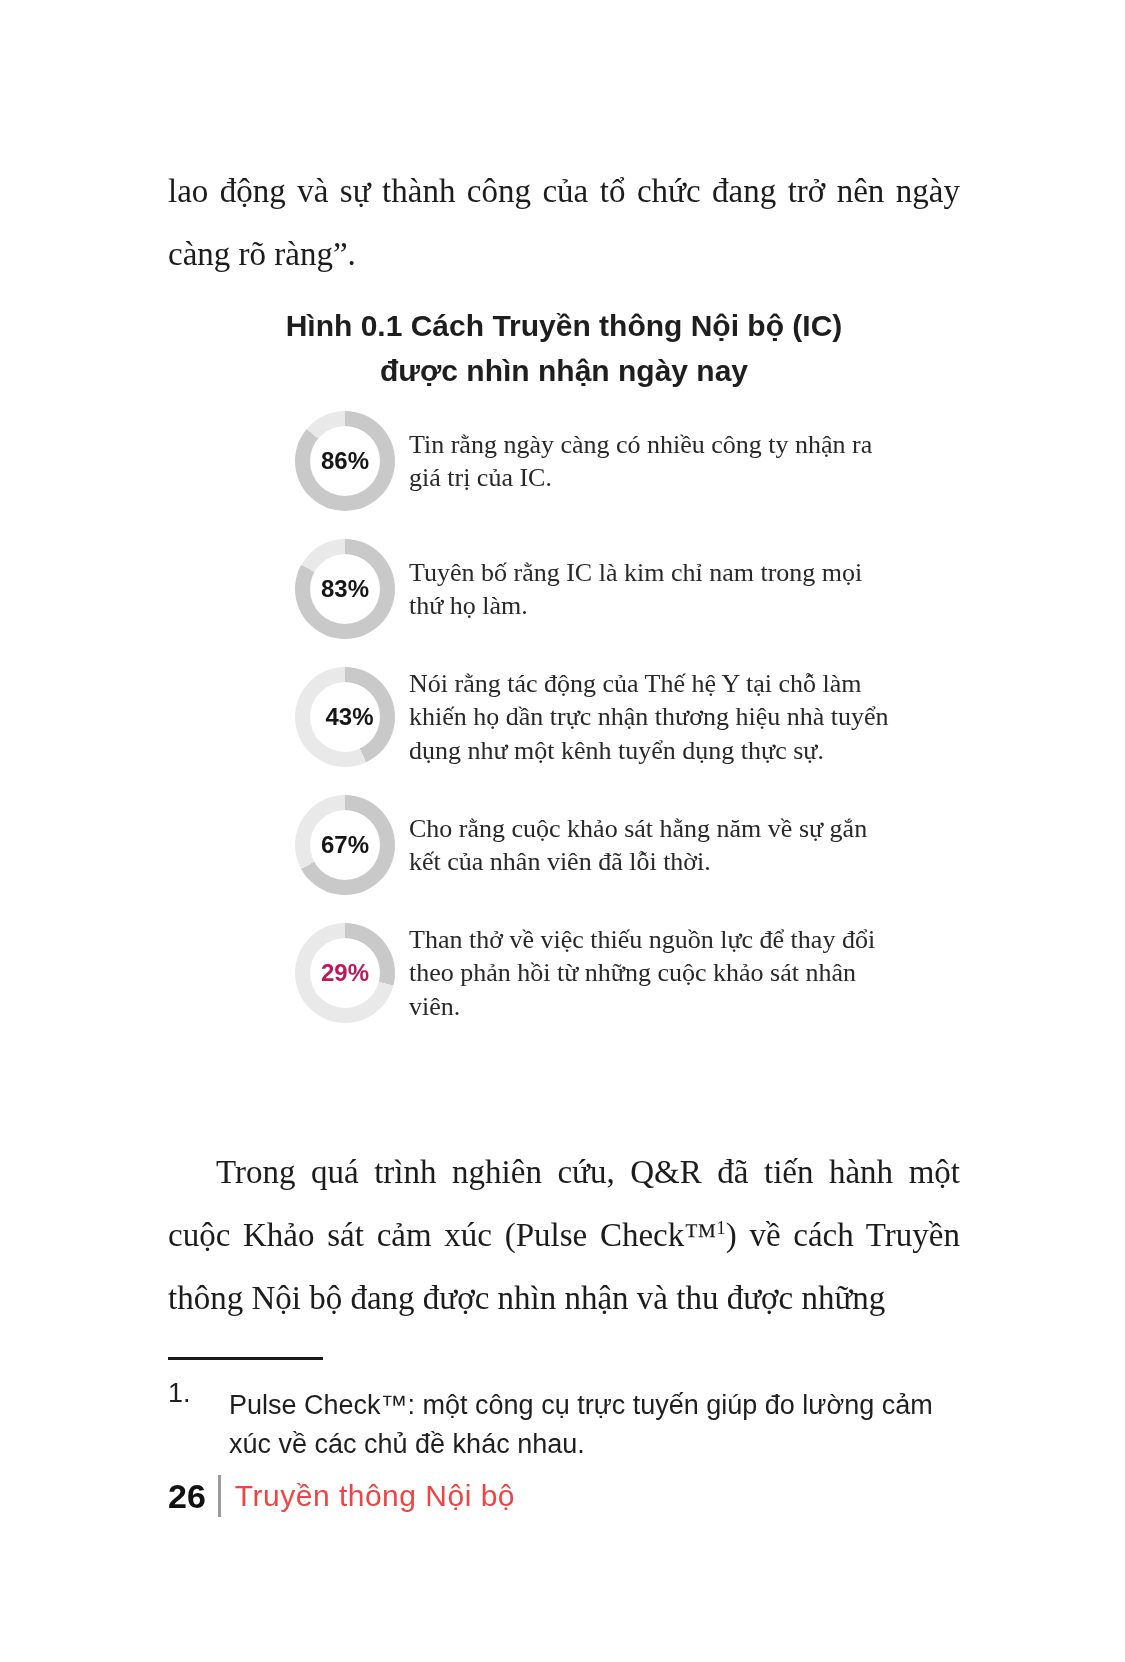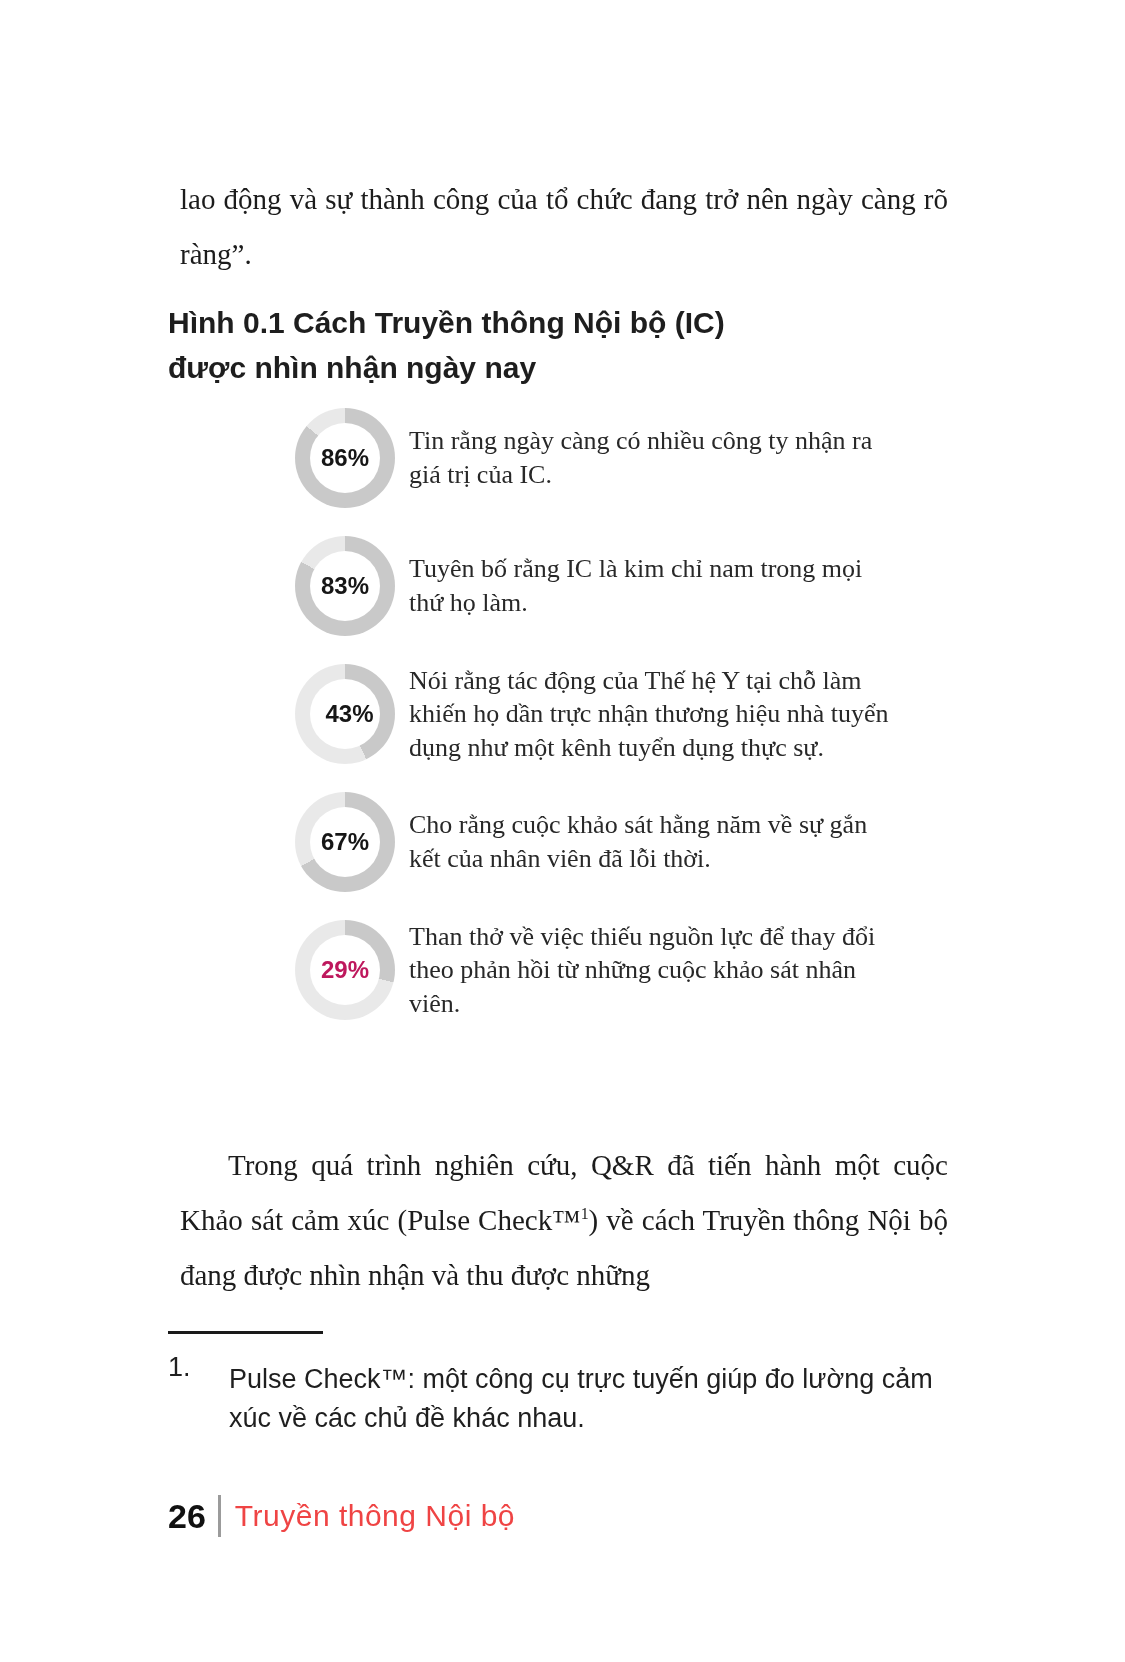--- a/index.html
+++ b/index.html
@@ -3,42 +3,42 @@
 <meta charset="utf-8">
 <style>
   html,body{margin:0;padding:0;background:#ffffff;}
   .page{
     width:1125px;height:1662px;box-sizing:border-box;
     padding:160px 165px 0 168px;background:#ffffff;position:relative;overflow:hidden;
     font-family:"Liberation Sans",sans-serif;
   }
   .serif{
     font-family:"Liberation Serif",serif;color:#1c1c1c;
-    font-size:29px;line-height:1.9;text-align:justify;margin:12px;
+    font-size:33px;line-height:1.9;text-align:justify;margin:0;
   }
-  .fig-title{margin:18px 0 0 0;font-size:30px;line-height:1.5;font-weight:700;color:#1e1e1e;}
+  .fig-title{margin:18px 0 0 0;font-size:30px;line-height:1.5;font-weight:700;color:#1e1e1e;text-align:center;}
   .fig-title .line{display:block;}
   .figure{margin-top:18px;}
   .fig-row{display:flex;align-items:center;height:100px;margin-bottom:28px;}
   .donut{
     width:100px;height:100px;flex:0 0 100px;margin-left:127px;border-radius:50%;
     display:flex;align-items:center;justify-content:center;
     background:#d0d0d0;
   }
   .hole{width:70px;height:70px;border-radius:50%;background:#ffffff;
     display:flex;align-items:center;justify-content:center;}
   .pct{font-weight:700;font-size:24px;color:#161616;white-space:nowrap;}
   .fig-text{margin:0 0 0 14px;font-size:26px;line-height:1.3;color:#282828;width:484px;font-family:Liberation Serif, serif;}
   .para2{margin-top:118px;text-indent:48px;}
   .fn-ref{font-size:0.55em;line-height:0;}
   .fn-rule{margin-top:28px;width:155px;height:0;border-top:3px solid #1a1a1a;}
   .footnote{display:flex;margin-top:14px;font-size:27px;line-height:1.42;color:#1f1f1f;}
   .fn-marker{flex:0 0 49px;}
   .fn-text{margin:12px;width:730px;}
-  .footer{display:flex;align-items:center;margin-top:46px;text-align:right;}
+  .footer{display:flex;align-items:center;text-align:right;}
   .page-num{font-size:34px;font-weight:700;color:#111111;}
   .footer-divider{width:3px;height:42px;background:#9b9b9b;margin:0 14px 0 12px;}
   .book-title{font-size:30px;color:#ef4444;letter-spacing:0.5px;}
 </style>
 </head>
 <body>
 
 <div class="page">
 
   <p class="serif">lao động và sự thành công của tổ chức đang trở nên ngày càng rõ ràng”.</p>

